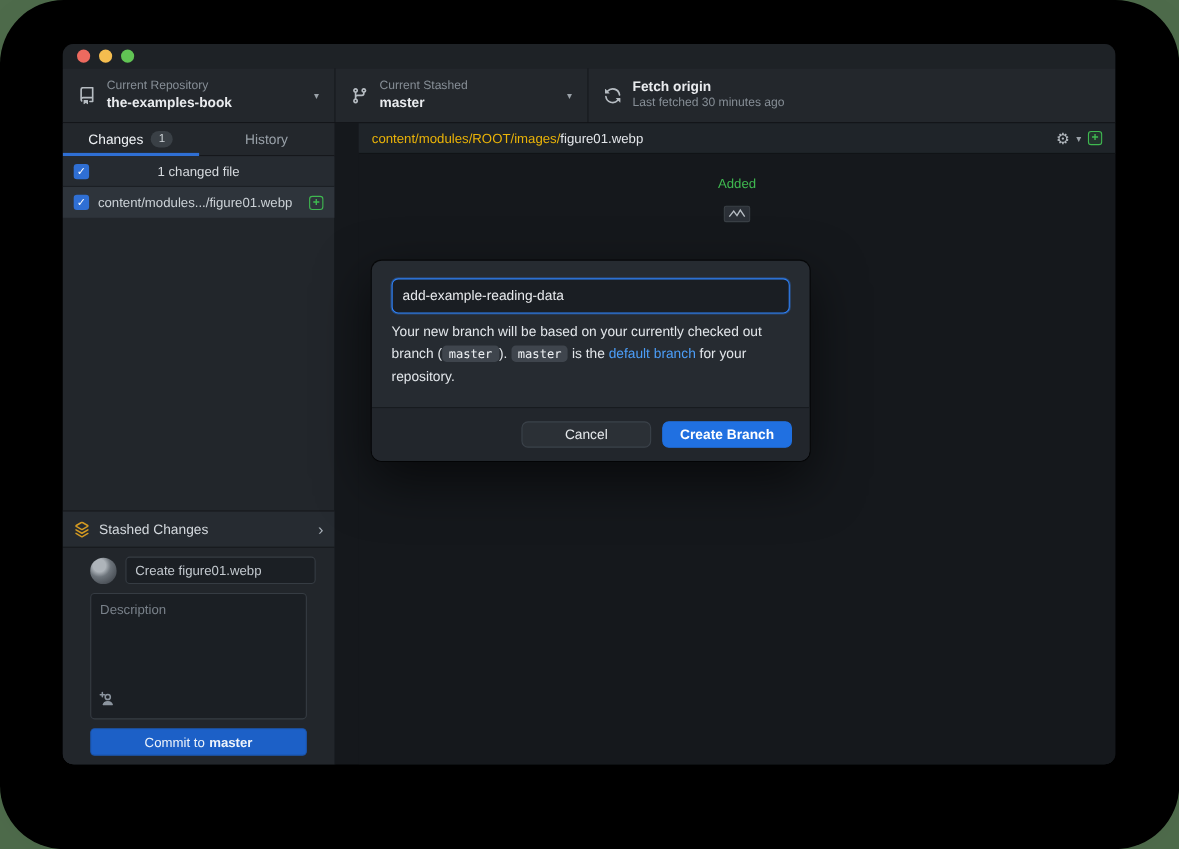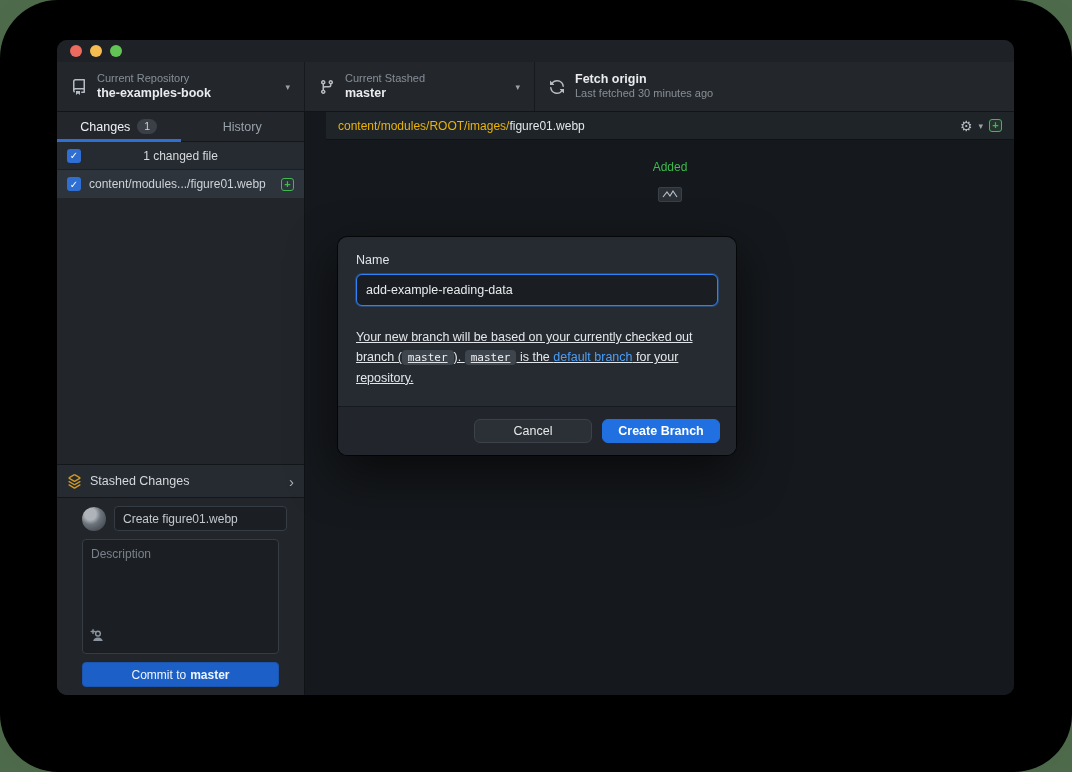--- a/index.html
+++ b/index.html
@@ -87,21 +87,21 @@
   
   .dialog { position:absolute; left:281px; top:197px; width:398px; background:#262b31; border-radius:9px; overflow:hidden;
     box-shadow:0 0 0 1px rgba(0,0,0,.65), 0 18px 48px rgba(0,0,0,.6); }
   .dlg-header { height:44px; display:flex; align-items:center; padding:0 17px; border-bottom:1px solid #171b1f; }
   .dlg-title { font-size:14px; font-weight:700; color:#f0f3f6; }
   .dlg-close { margin-left:auto; color:#c8cdd2; font-size:17px; line-height:1; cursor:pointer; }
   .dlg-body { padding:16px 18px 18px; }
   .fld-label { font-size:12.5px; color:#dfe3e8; margin-bottom:7px; }
   .name-input { width:100%; height:32px; border-radius:6px; border:1px solid #2f81f7; box-shadow:0 0 0 1px rgba(47,129,247,.35);
     background:#1a1e23; color:#e8eaed; font-size:12.5px; padding:0 9px; font-family:"Liberation Sans", sans-serif; outline:none; }
-  .dlg-para { margin-top:21px; font-size:12.5px; line-height:1.62; color:#e2e6ea;text-decoration:underline; }
+  .dlg-para { margin-top:6px; font-size:12.5px; line-height:1.62; color:#e2e6ea; }
   .code-badge { font-family:"DejaVu Sans Mono", monospace; font-size:11px; background:#3f454d; padding:1px 6px; border-radius:4px; color:#eef1f4; }
   .dlg-link { color:#4c9ef8; cursor:pointer; }
   .dlg-footer { border-top:1px solid #171b1f; background:#22262c; padding:12px 16px; display:flex; justify-content:flex-end; gap:10px; }
   .btn { height:24px; width:118px; border-radius:6px; font-size:12.5px; display:flex; align-items:center; justify-content:center; cursor:pointer; }
   .btn-cancel { background:#2b3036; border:1px solid #3b424a; color:#e6e9ec; }
   .btn-primary { background:#2070e1; border:1px solid #2070e1; color:#fff; font-weight:600; }
 </style>
 </head>
 <body>
 
@@ -238,21 +238,20 @@
             <svg width="18" height="11" viewBox="0 0 18 11">
                 <path d="M2 8 L6 3 L9 7 L12 2 L16 8" stroke="#b9bfc5" stroke-width="1.2" fill="none"></path>
               </svg>
           </div>
         </div>
       </div>
     </div>
 
     <div class="dialog">
       <div class="dlg-body">
-        <div class="fld-label">Name</div>
         <input class="name-input" type="text" value="add-example-reading-data" style="">
         <div class="dlg-para">
           <span>Your new branch will be based on your currently checked out branch (</span><span class="code-badge">master</span><span>). </span><span class="code-badge">master</span><span> is the </span><span class="dlg-link">default branch</span><span> for your repository.</span>
         </div>
       </div>
       <div class="dlg-footer">
         <div class="btn btn-cancel">Cancel</div>
         <div class="btn btn-primary">Create Branch</div>
       </div>
     </div>

